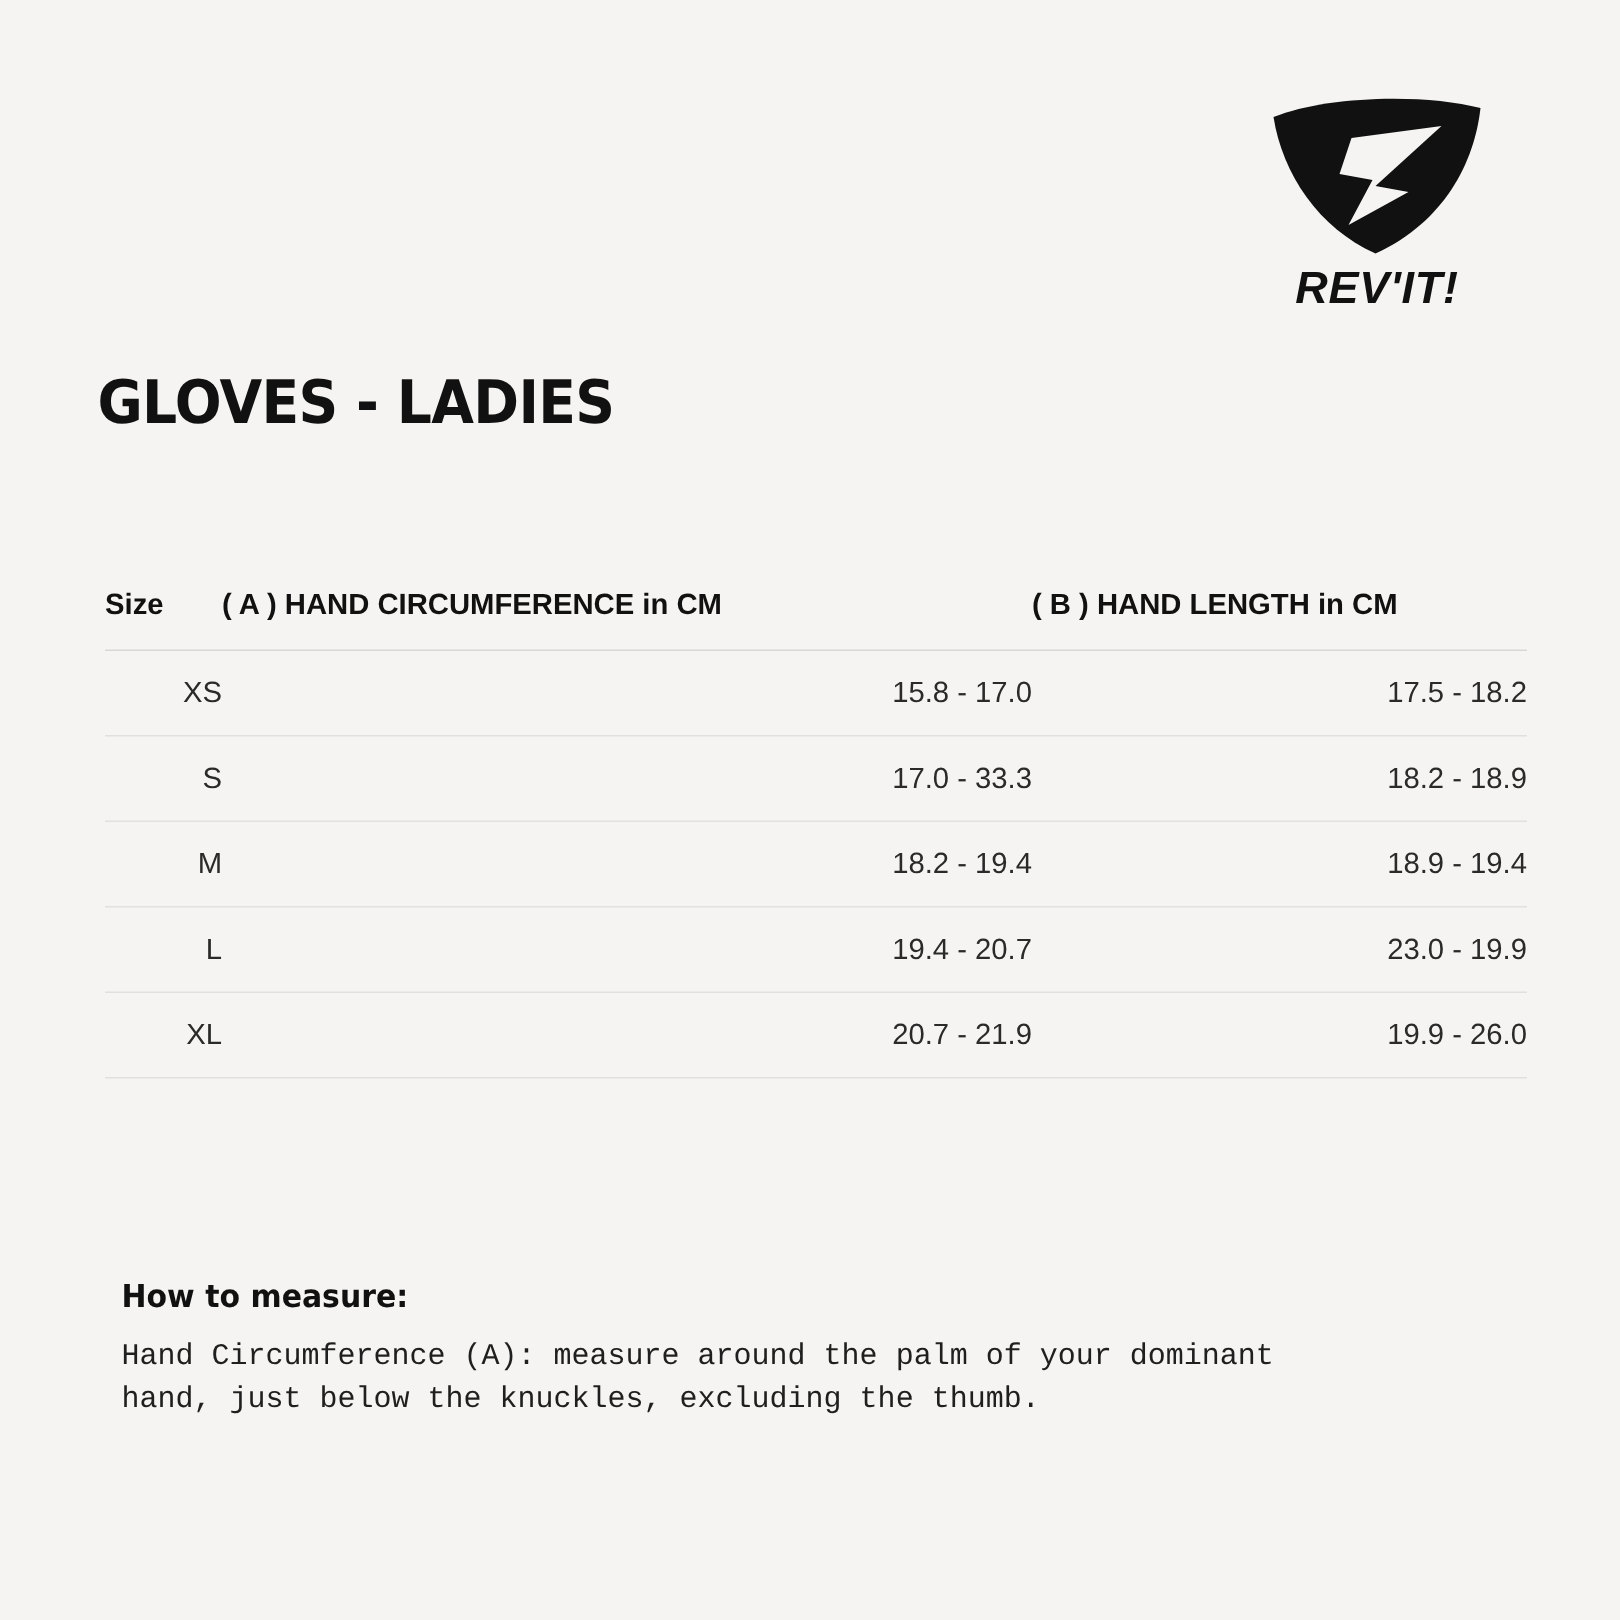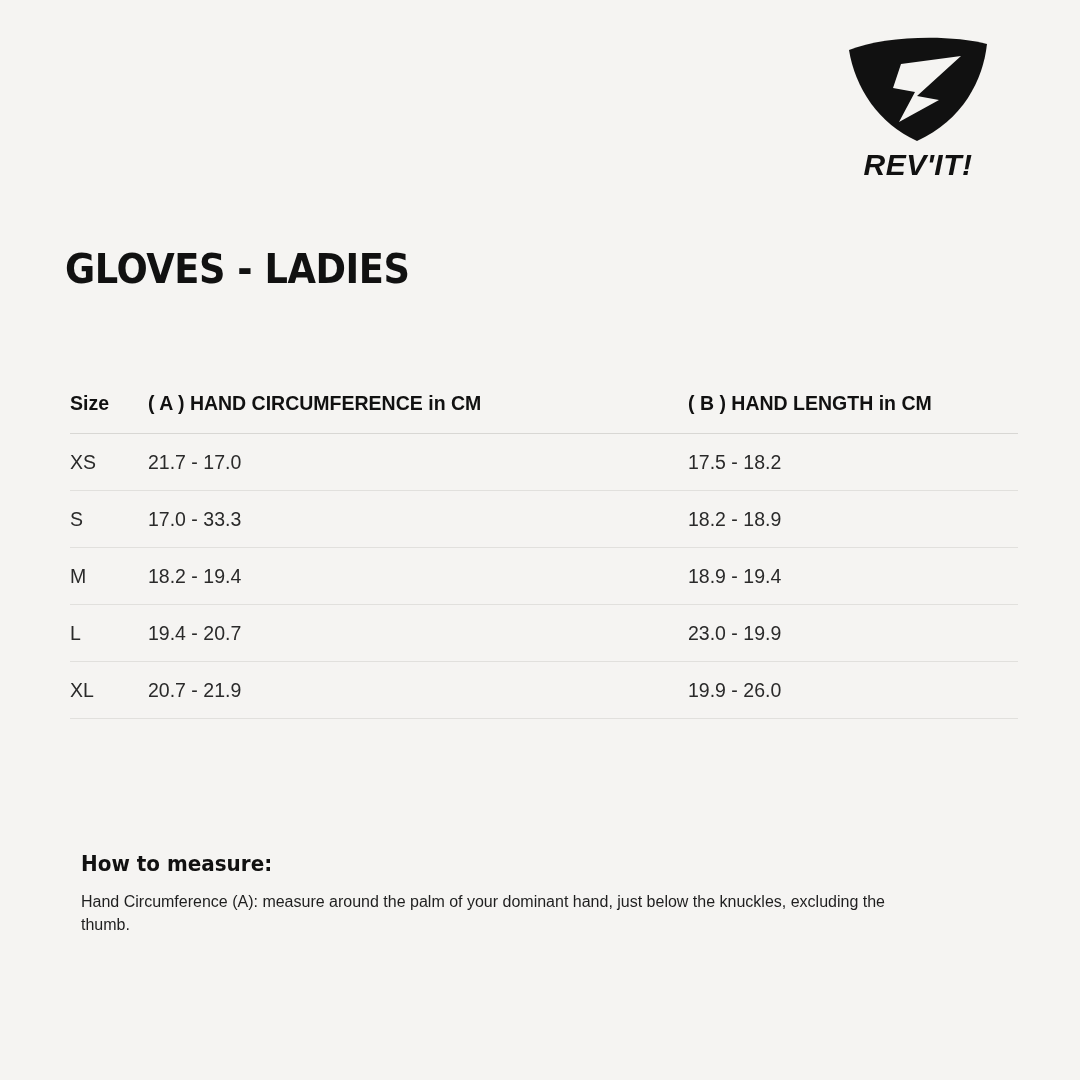--- a/index.html
+++ b/index.html
@@ -13,21 +13,21 @@
     font-family: "Liberation Sans", sans-serif;
     color: #1b1b1b;
     -webkit-font-smoothing: antialiased;
     overflow: hidden;
     position: relative;
   }
 
   
   .logo-block {
     position: absolute;
-    top: 34px;
+    top: 62px;
     right: 72px;
     width: 180px;
     text-align: center;
   }
   .logo-mark {
     width: 150px;
     height: 110px;
     margin: 0 auto;
     display: block;
   }
@@ -77,20 +77,21 @@
     padding: 0 0 18px 0;
     border-bottom: 1px solid #d8d7d4;
     white-space: nowrap;
   }
   table.size-table tbody td {
     padding: 17px 0 16px 0;
     border-bottom: 1px solid #e1e0dd;
     color: #2a2a2a;
     font-size: 19.5px;
     font-weight: 400;
+    text-align: right;
   }
   .col-size   { width: 78px; margin-top: 36px; }
   .col-circ   { width: 540px; }
   .col-length { width: auto; }
 
   
   .measure-block {
     position: absolute;
     top: 852px;
     left: 81px;
@@ -99,25 +100,26 @@
   .measure-title {
     font-family: "DejaVu Sans", sans-serif;
     font-weight: 700;
     font-size: 21px;
     color: #111;
     margin: 0 0 14px 0;
     transform: scaleX(0.95);
     transform-origin: left center;
   }
   .measure-para {
-    font-size: 16px;
+    font-size: 20px;
     line-height: 1.45;
     color: #1f1f1f;
     margin: 0 0 22px 0;
     max-width: 830px;
+    font-family: Liberation Mono, monospace;
   }
   .measure-para:last-child { margin-bottom: 0; }
 </style>
 </head>
 <body>
 
 <div class="logo-block">
   <svg class="logo-mark" viewBox="0 0 150 110" aria-hidden="true">
     <path d="M6 16 C 40 2, 106 0, 144 10 C 140 46, 120 86, 74 107 C 36 90, 12 54, 6 16 Z" fill="#111111"></path>
     <path d="M58 30 L 118 22 L 74 62 L 96 66 L 56 88 L 72 58 L 50 54 Z" fill="#f5f4f2"></path>
@@ -132,21 +134,21 @@
     <thead>
       <tr>
         <th class="col-size">Size</th>
         <th class="col-circ">( A ) HAND CIRCUMFERENCE in CM</th>
         <th class="col-length">( B ) HAND LENGTH in CM</th>
       </tr>
     </thead>
     <tbody>
       <tr>
         <td>XS</td>
-        <td>21.7 - 17.0</td>
+        <td>15.8 - 17.0</td>
         <td>17.5 - 18.2</td>
       </tr>
       <tr>
         <td>S</td>
         <td>17.0 - 33.3</td>
         <td>18.2 - 18.9</td>
       </tr>
       <tr>
         <td>M</td>
         <td>18.2 - 19.4</td>

